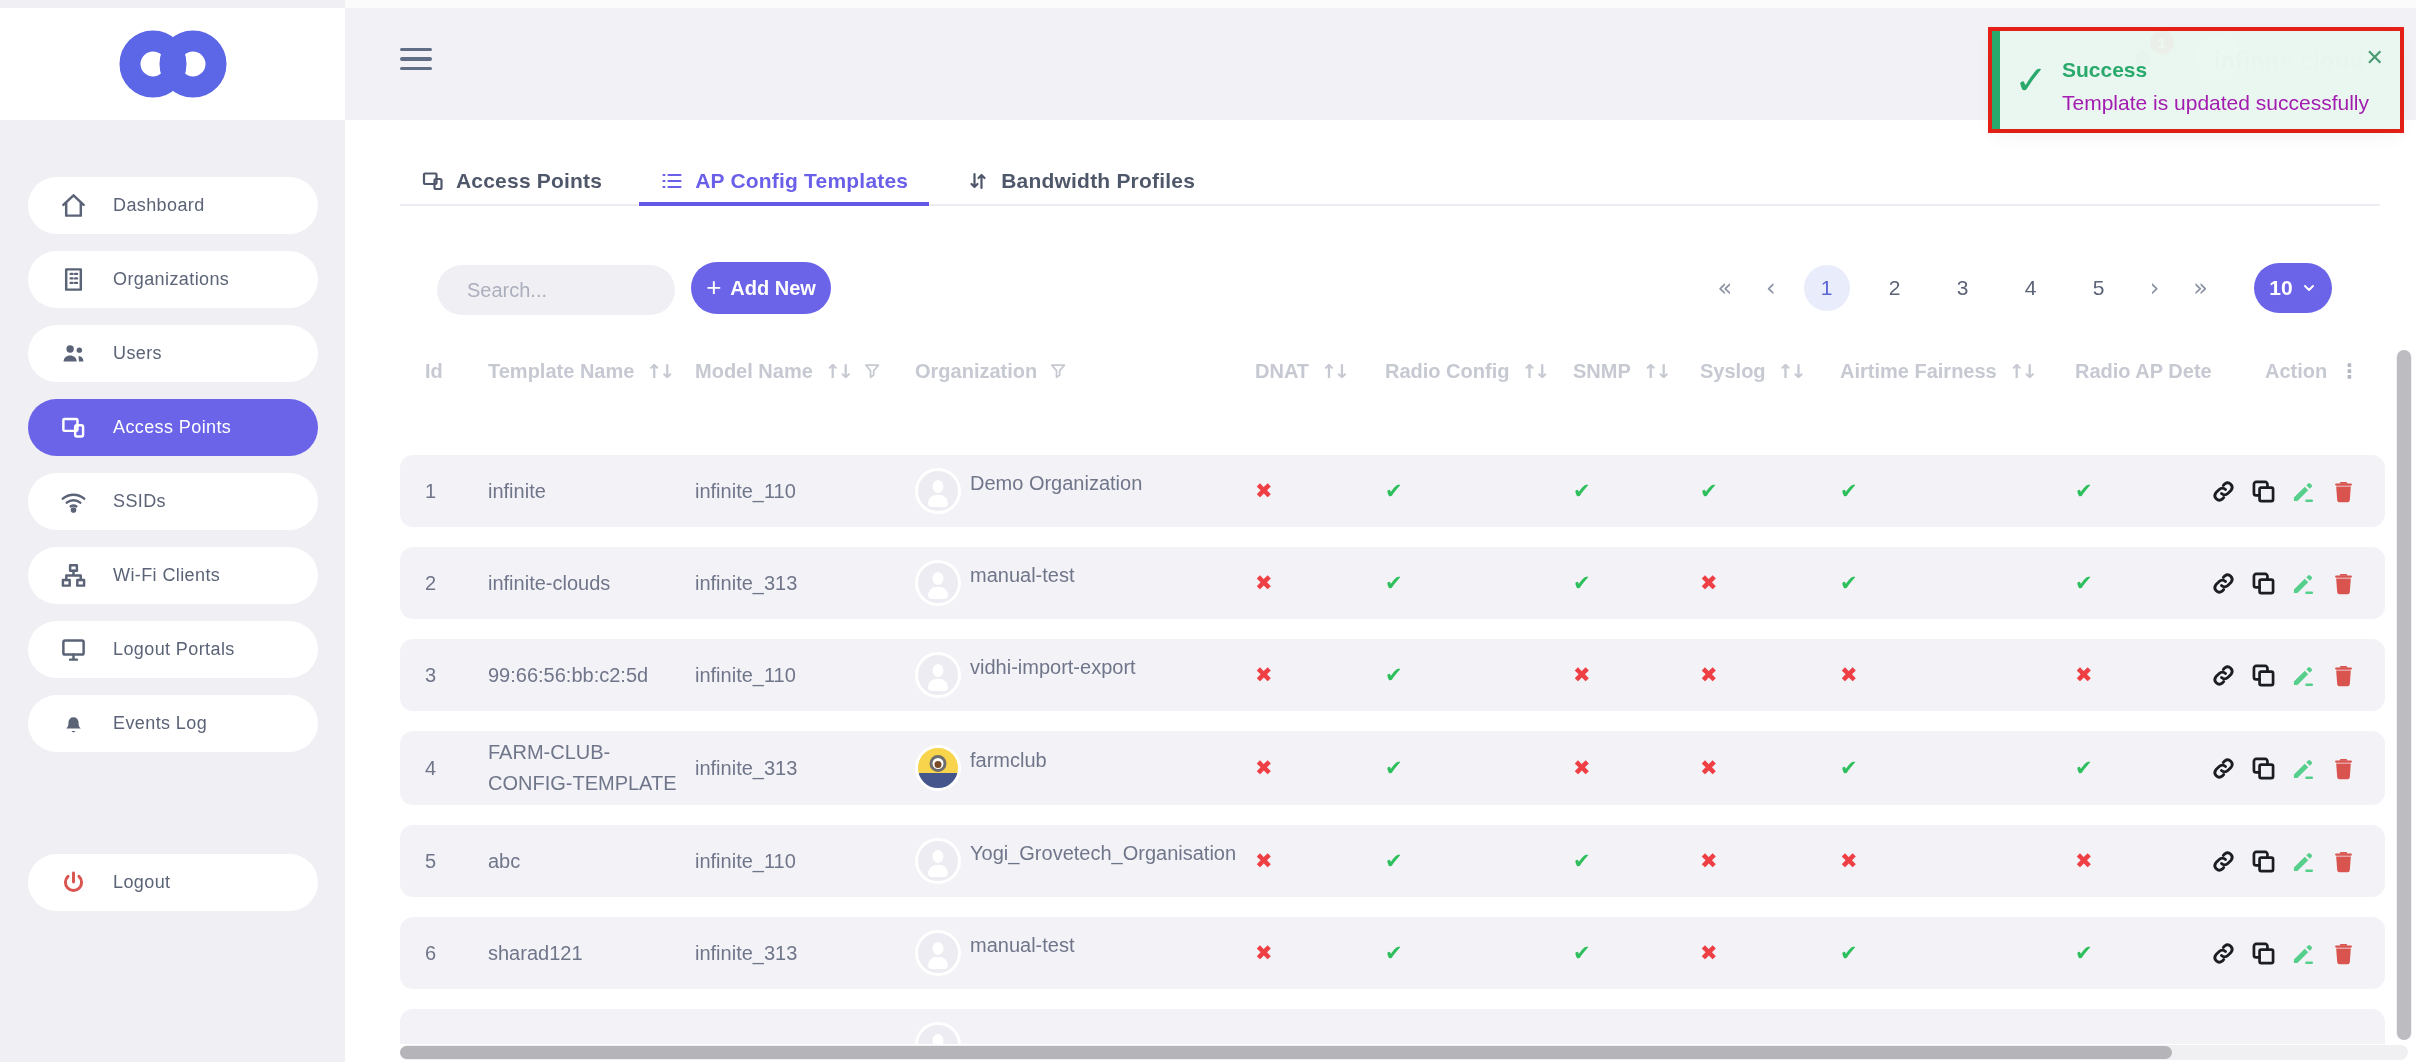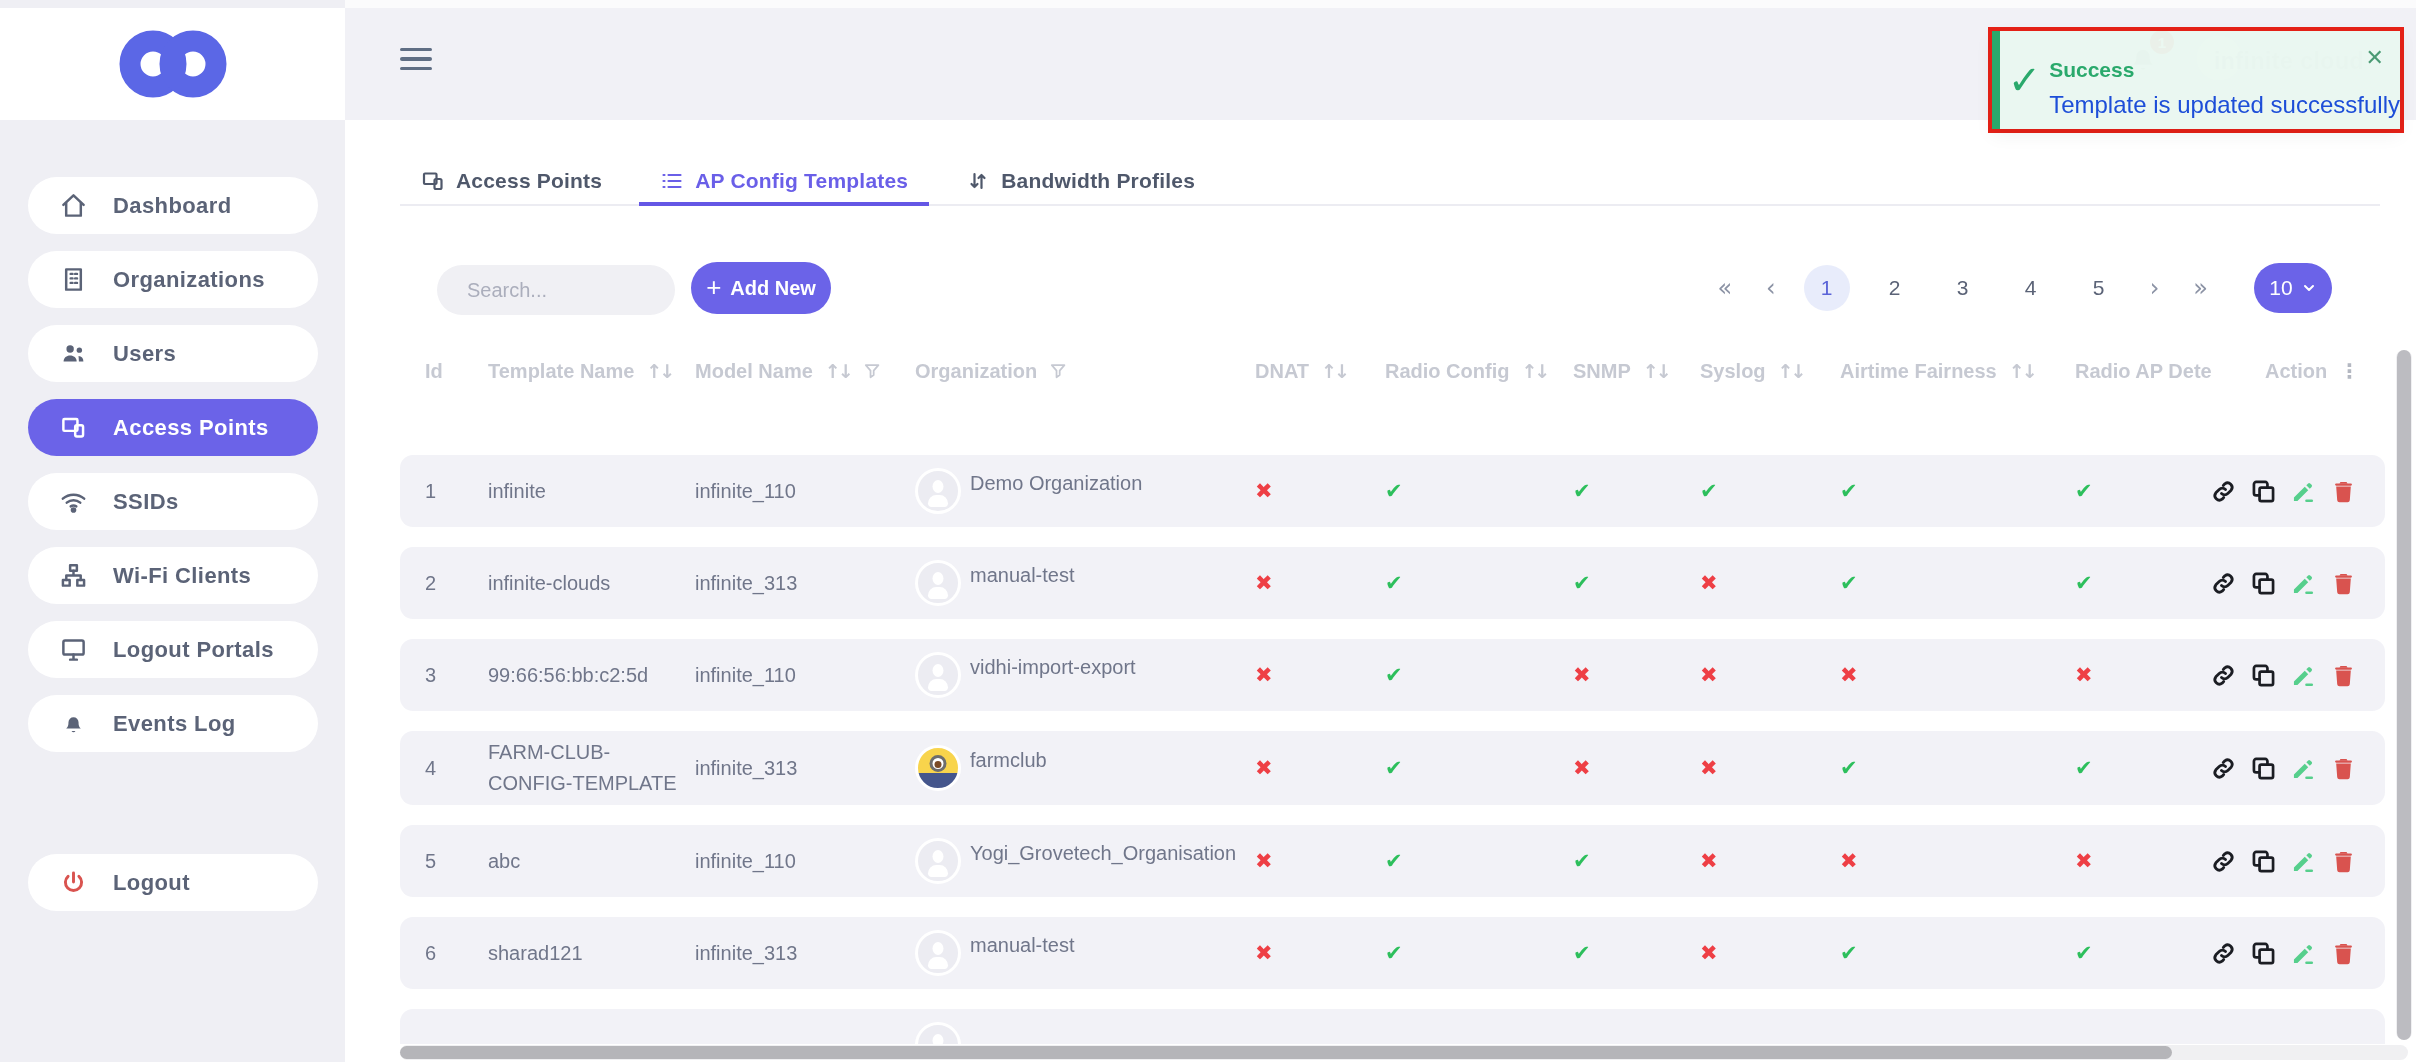--- a/index.html
+++ b/index.html
@@ -8,21 +8,21 @@
 
   
   .top-strip { position:absolute; left:0; top:0; width:100%; height:8px; background:#fbfbfc; }
 
   
   .sidebar { position:absolute; left:0; top:0; width:345px; height:1062px; background:#efeff4; z-index:2; }
   .logo-panel { position:absolute; left:0; top:8px; width:345px; height:112px; background:#fff; display:flex; align-items:center; justify-content:center; }
   .side-nav { position:absolute; left:0; top:177px; width:345px; display:flex; flex-direction:column; gap:17px; }
   .side-item { width:290px; height:57px; margin-left:28px; background:#fff; border-radius:29px; display:flex; align-items:center; gap:26px; padding-left:32px; cursor:pointer; }
   .side-item .s-ico { width:27px; height:27px; display:flex; align-items:center; justify-content:center; color:#5b6377; flex:0 0 27px; }
-  .side-item .s-label { font-size:22px; font-weight:700; color:#5b6377; letter-spacing:.4px; white-space:nowrap; }
+  .side-item .s-label { font-size:18px; font-weight:400; color:#5b6377; letter-spacing:.4px; white-space:nowrap; }
   .side-item.active { background:#6b63e8; }
   .side-item.active .s-label, .side-item.active .s-ico { color:#fff; }
   .side-item.logout { margin-top:85px; }
   .side-item.logout .s-ico { color:#d9534f; }
 
   
   .topbar { position:absolute; left:345px; top:8px; right:0; height:112px; background:#f1f1f6; }
   .hamburger { position:absolute; left:55px; top:36px; width:34px; height:30px; display:flex; flex-direction:column; justify-content:center; gap:6px; cursor:pointer; }
   .hamburger span { display:block; width:32px; height:3.5px; background:#5f6e84; border-radius:2px; }
   .tb-bell { position:absolute; right:255px; top:32px; width:36px; height:36px; color:#c7cad3; }
@@ -30,21 +30,21 @@
   .tb-avatar { position:absolute; right:175px; top:28px; width:44px; height:44px; border-radius:50%; background:#fafafc; border:2px solid #fff; }
   .tb-brand { position:absolute; right:52px; top:40px; font-size:23px; font-weight:700; color:#d4d5dc; letter-spacing:.5px; white-space:nowrap; }
 
   
   .annotation { position:absolute; right:12px; top:27px; width:416px; height:106px; border:4px solid #e62117; z-index:6; }
   .toast { position:absolute; inset:0; background:rgba(233,247,240,.93); display:flex; box-shadow:0 6px 18px rgba(0,0,0,.06); }
   .toast-bar { width:8px; background:#2aa96c; flex:0 0 8px; }
   .toast-check { width:62px; display:flex; align-items:center; justify-content:center; color:#2aa96c; font-size:40px; font-weight:700; font-family:"DejaVu Sans",sans-serif; }
   .toast-texts { padding-top:27px; }
   .toast-title { font-size:21px; font-weight:700; color:#2aa96c; }
-  .toast-msg { font-size:24px; color:#1d4ed8; margin-top:9px; white-space:nowrap; }
+  .toast-msg { font-size:21px; color:#a21caf; margin-top:9px; white-space:nowrap; }
   .toast-close { position:absolute; right:16px; top:14px; font-size:22px; color:#4a9a74; cursor:pointer; font-family:"DejaVu Sans",sans-serif; }
 
   
   .tabs-row { position:absolute; left:400px; right:36px; top:157px; height:49px; border-bottom:2px solid #ececf2; display:flex; gap:16px; z-index:1; }
   .tab { display:flex; align-items:center; gap:11px; padding:0 21px; font-size:21px; font-weight:700; color:#4f586b; cursor:pointer; position:relative; letter-spacing:.2px; }
   .tab .t-ico { width:24px; height:24px; color:#4f586b; }
   .tab.active { color:#6a5fe8; }
   .tab.active .t-ico { color:#6a5fe8; }
   .tab.active::after { content:""; position:absolute; left:0; right:0; bottom:-2px; height:4px; background:#6457e5; }
 
@@ -52,21 +52,21 @@
   .search-box { position:absolute; left:437px; top:265px; width:238px; height:50px; background:#f0f0f4; border-radius:25px; border:none; outline:none; padding:0 30px; font-size:20px; color:#5b6377; font-family:inherit; }
   .search-box::placeholder { color:#abaebc; }
   .addnew-btn { position:absolute; left:691px; top:262px; width:140px; height:52px; background:#6b63e8; border:none; border-radius:26px; color:#fff; font-size:20px; font-weight:700; display:flex; align-items:center; justify-content:center; gap:9px; cursor:pointer; font-family:inherit; }
   .addnew-btn .plus { font-size:26px; font-weight:400; line-height:1; margin-top:-2px; }
 
   
   .pagination { position:absolute; right:84px; top:262px; height:52px; display:flex; align-items:center; gap:22px; }
   .pg-nav { font-size:24px; color:#8c93a5; cursor:pointer; padding:0 6px; font-family:"DejaVu Sans",sans-serif; }
   .pg-num { width:46px; height:46px; border-radius:50%; display:flex; align-items:center; justify-content:center; font-size:21px; color:#5b6377; cursor:pointer; }
   .pg-num.active { background:#e8ecfb; color:#5b64d8; }
-  .pg-size { margin-left:18px; width:78px; height:50px; background:#6b63e8; border-radius:26px; color:#fff; font-size:21px; font-weight:400; display:flex; align-items:center; justify-content:center; gap:8px; cursor:pointer; }
+  .pg-size { margin-left:18px; width:78px; height:50px; background:#6b63e8; border-radius:26px; color:#fff; font-size:21px; font-weight:700; display:flex; align-items:center; justify-content:center; gap:8px; cursor:pointer; }
   .pg-size svg { width:16px; height:16px; }
 
   
   .thead { position:absolute; left:400px; top:336px; width:1985px; height:70px; display:grid; grid-template-columns:63px 207px 220px 340px 130px 188px 127px 140px 235px 190px 1fr; align-items:center; padding:0 25px; }
   .th { display:flex; align-items:center; gap:12px; font-size:20px; font-weight:700; color:#c6c9d2; white-space:nowrap; overflow:hidden; }
   .th .sort { font-family:"DejaVu Sans",sans-serif; font-size:19px; letter-spacing:-3px; cursor:pointer; color:#c6c9d2; }
   .th .funnel { width:19px; height:19px; cursor:pointer; color:#c6c9d2; }
   .th .dots { font-family:"DejaVu Sans",sans-serif; font-size:20px; cursor:pointer; color:#b4b8c2; }
 
   .tbody { position:absolute; left:400px; top:455px; width:1985px; height:589px; overflow:hidden; }

